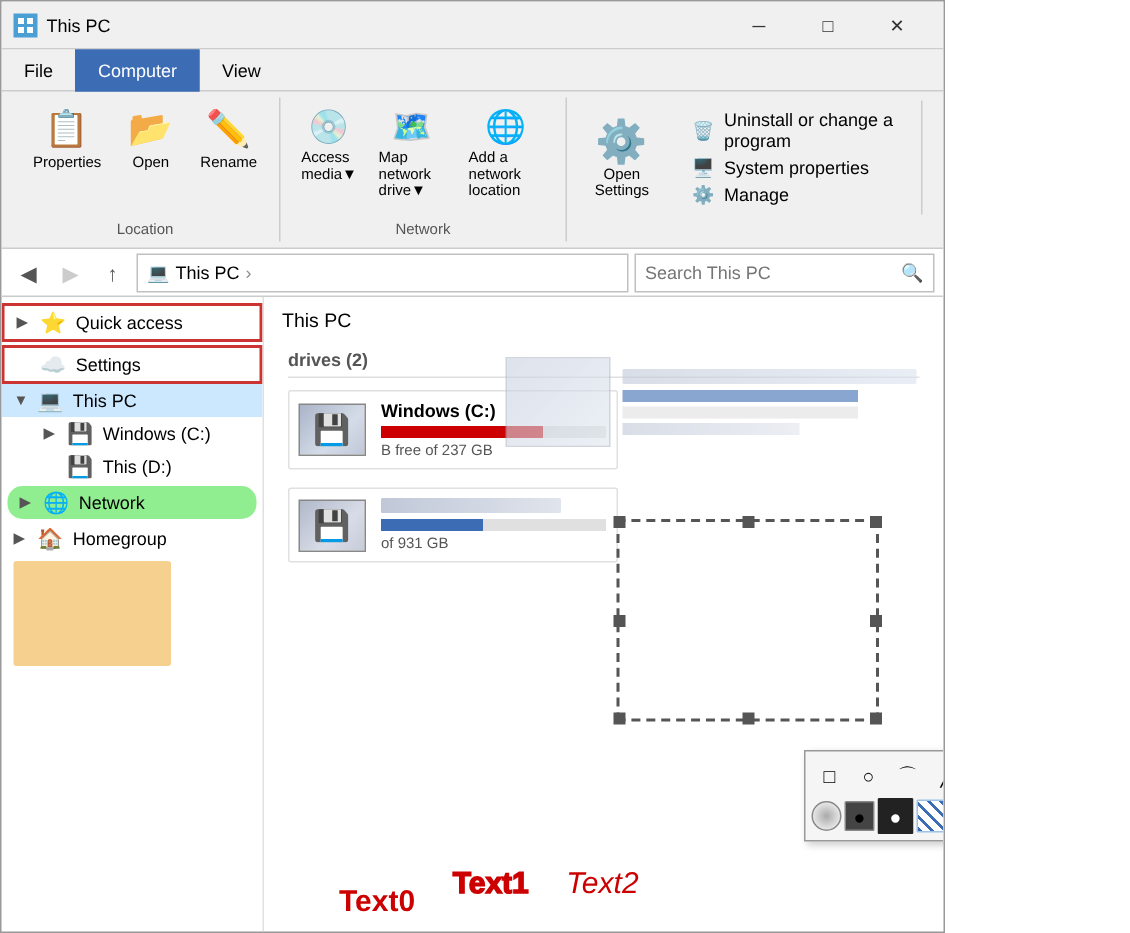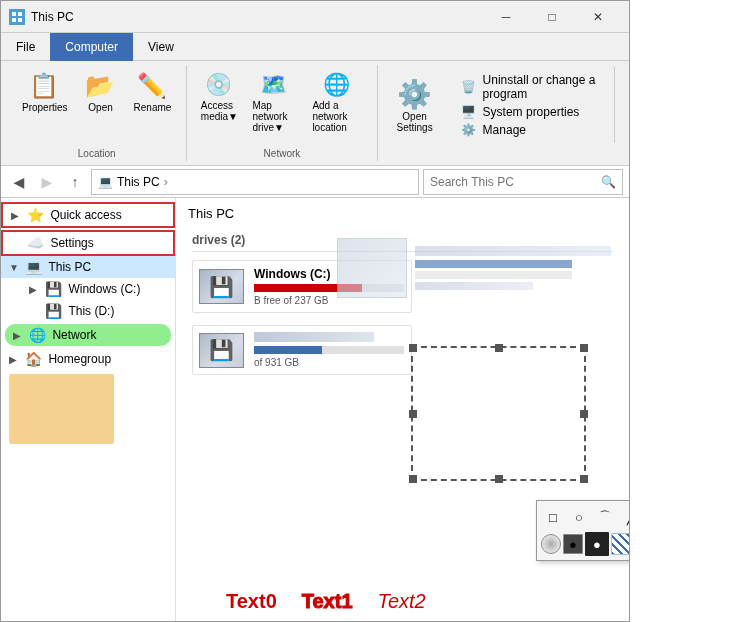--- a/index.html
+++ b/index.html
@@ -331,21 +331,21 @@
           <button class="img-tool-btn" style="background: radial-gradient(circle, #888 40%, transparent 40%); background-size: 6px 6px; background-color:#ddd;">◐</button>
           <div class="img-tool-separator"></div>
           <div style="display:flex; align-items:center; gap:2px;">
             <button class="img-tool-btn">−</button>
             <div style="width:60px; height:8px; background: linear-gradient(90deg, #3c6cb4 50%, #ccc 50%); border:1px solid #888; border-radius:3px; cursor:pointer;"></div>
           </div>
         </div>
       </div>
 
       <div style="position:absolute; bottom: 8px; left: 50px; display:flex; gap: 25px; pointer-events:none; z-index:30;">
-        <span style="font-size:20px; font-weight:bold; color:#cc0000;">Text0</span>
+        <span style="font-size:20px; font-weight:bold; color:#cc0000;margin-top:12px;">Text0</span>
         <span style="font-size:20px; font-weight:bold; color:#cc0000; -webkit-text-stroke: 1px #cc0000;">Text1</span>
         <span style="font-size:20px; font-weight:normal; color:#cc0000; font-style:italic;">Text2</span>
       </div>
 
     </div>
   </div>
 
 
 </div>
 

